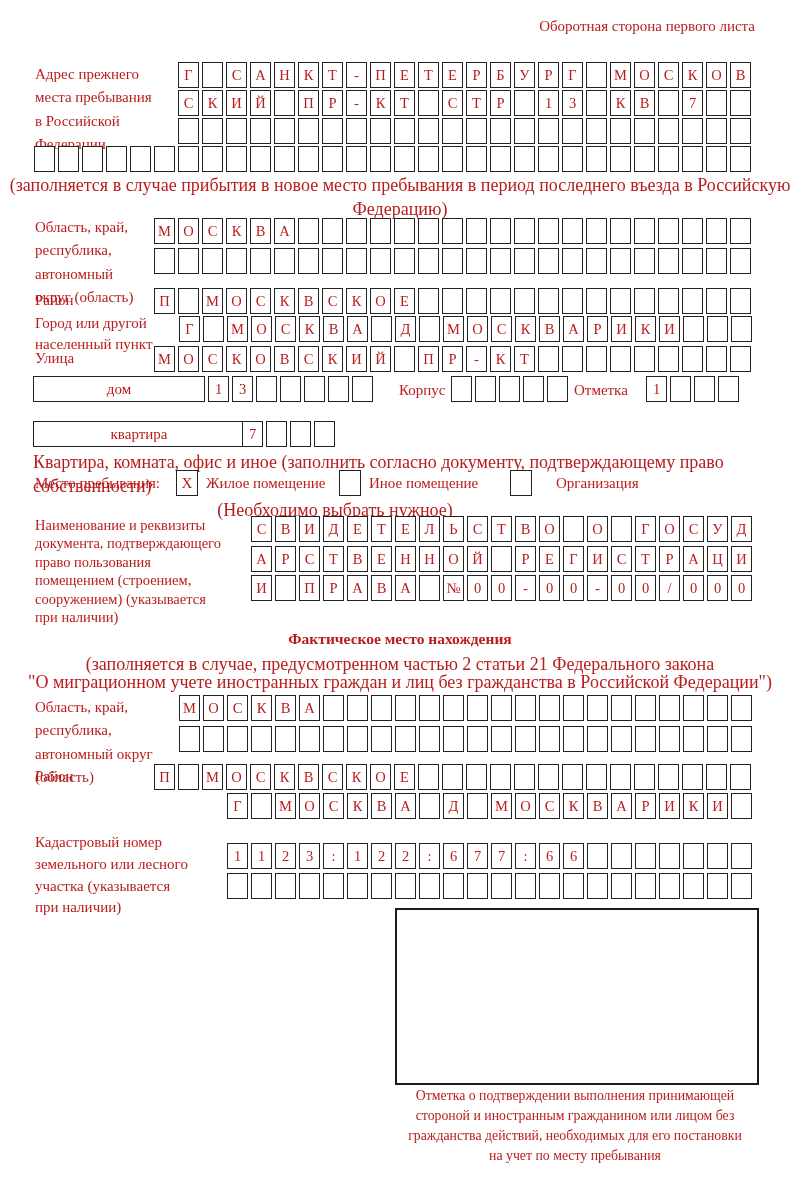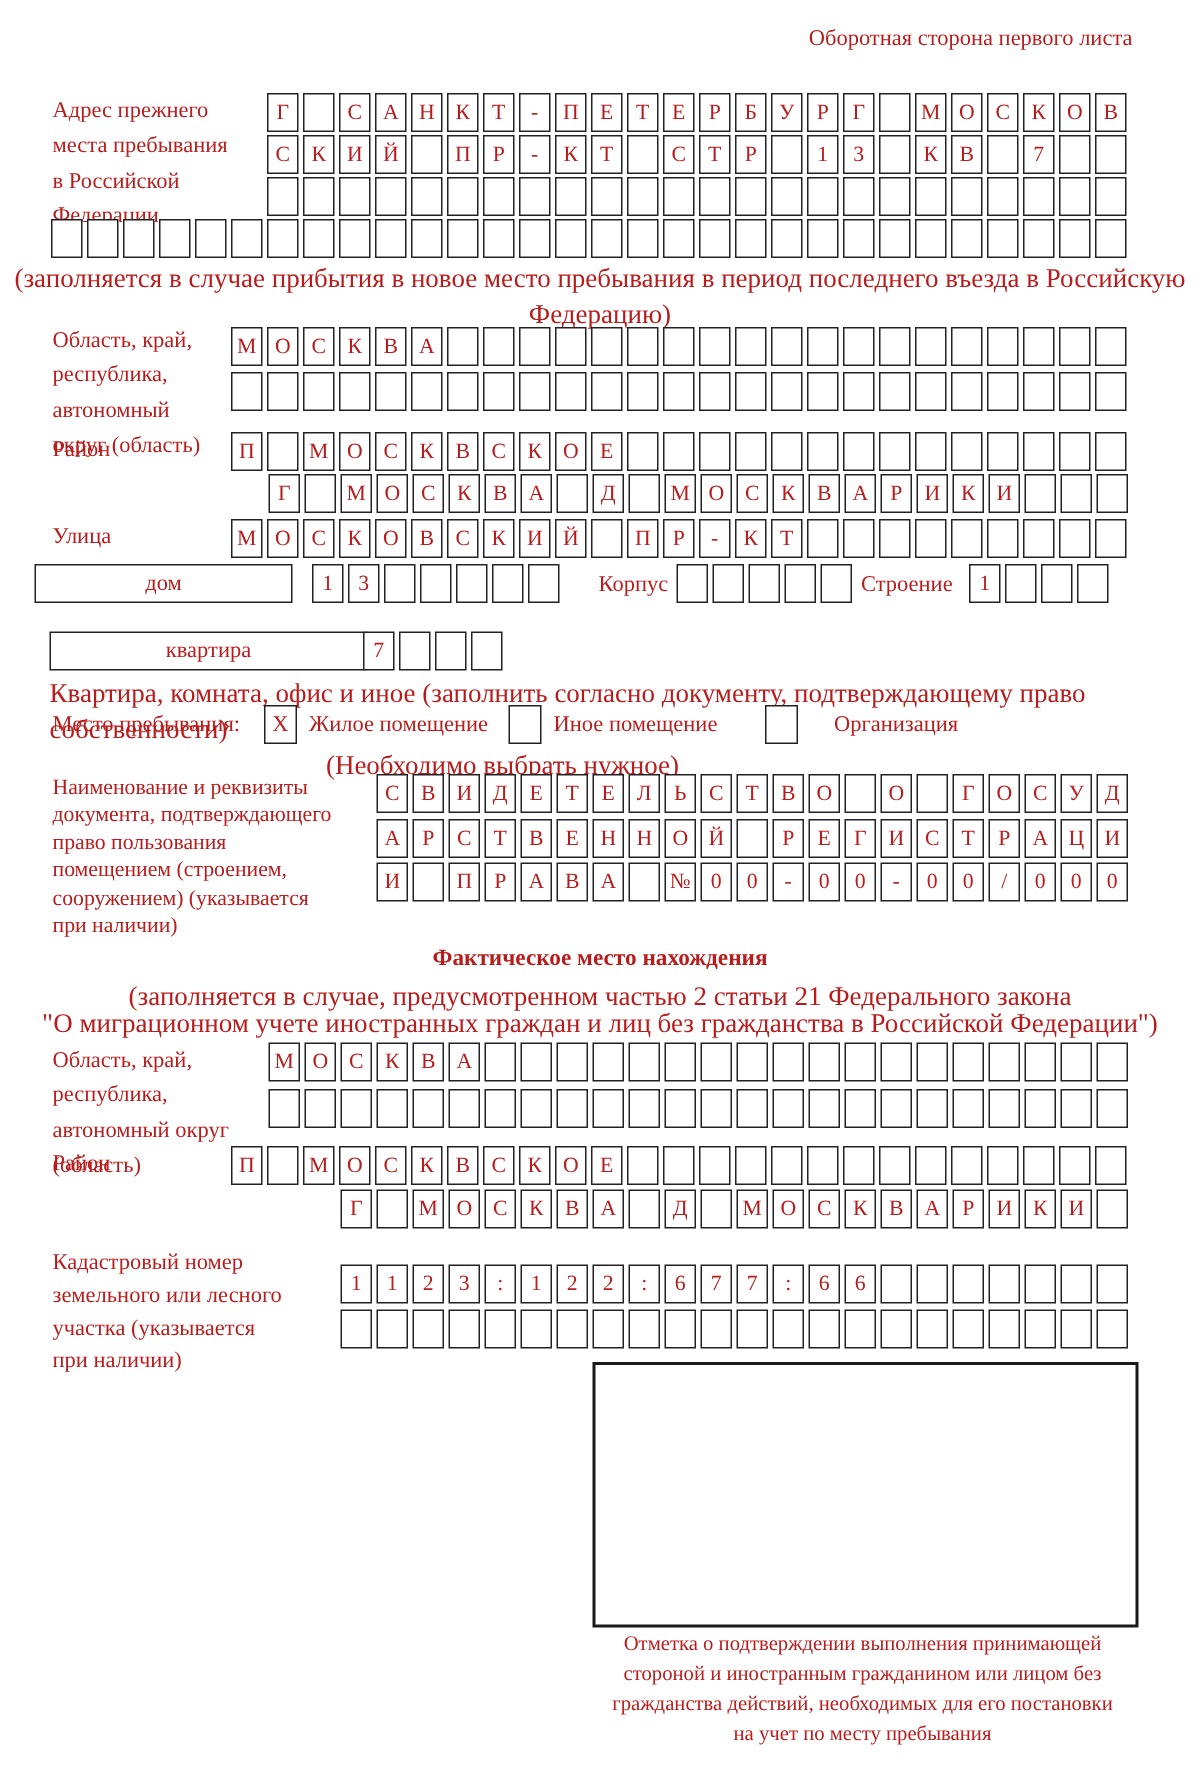--- a/index.html
+++ b/index.html
@@ -227,20 +227,22 @@
       <div class="cell"></div>
       <div class="cell"></div>
       <div class="cell"></div>
       <div class="cell"></div>
       <div class="cell"></div>
       <div class="cell"></div>
       <div class="cell"></div>
       <div class="cell"></div>
     </div>
 
+  <div class="lbl" style="left:35px;top:313px;width:150px;line-height:1.4;">Город или другой
+населенный пункт</div>
   <div class="grid" style="left:179px;top:316px;">
       <div class="cell">Г</div>
       <div class="cell"></div>
       <div class="cell">М</div>
       <div class="cell">О</div>
       <div class="cell">С</div>
       <div class="cell">К</div>
       <div class="cell">В</div>
       <div class="cell">А</div>
       <div class="cell"></div>
@@ -283,39 +285,39 @@
       <div class="cell"></div>
       <div class="cell"></div>
       <div class="cell"></div>
       <div class="cell"></div>
       <div class="cell"></div>
       <div class="cell"></div>
       <div class="cell"></div>
       <div class="cell"></div>
     </div>
 
-  <div class="wbox" style="left:23px;top:376px;width:172px;">дом</div>
+  <div class="wbox" style="left:33px;top:376px;width:172px;">дом</div>
   <div class="grid" style="left:208px;top:376px;">
       <div class="cell">1</div>
       <div class="cell">3</div>
       <div class="cell"></div>
       <div class="cell"></div>
       <div class="cell"></div>
       <div class="cell"></div>
       <div class="cell"></div>
     </div>
   <div class="lbl" style="left:399px;top:379px;">Корпус</div>
   <div class="grid" style="left:451px;top:376px;">
       <div class="cell"></div>
       <div class="cell"></div>
       <div class="cell"></div>
       <div class="cell"></div>
       <div class="cell"></div>
     </div>
-  <div class="lbl" style="left:574px;top:379px;">Строение</div>
+  <div class="lbl" style="left:574px;top:379px;">Отметка</div>
   <div class="grid" style="left:646px;top:376px;">
       <div class="cell">1</div>
       <div class="cell"></div>
       <div class="cell"></div>
       <div class="cell"></div>
     </div>
 
   <div class="wbox" style="left:33px;top:421px;width:212px;">квартира</div>
   <div class="grid" style="left:242px;top:421px;">
       <div class="cell">7</div>

